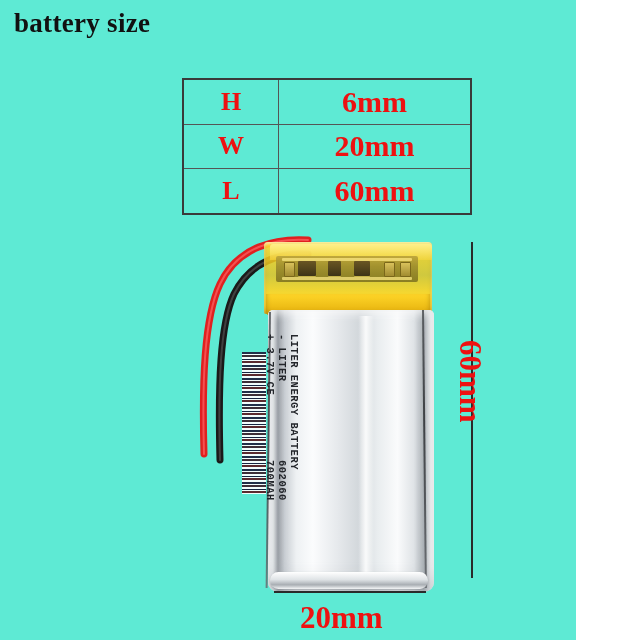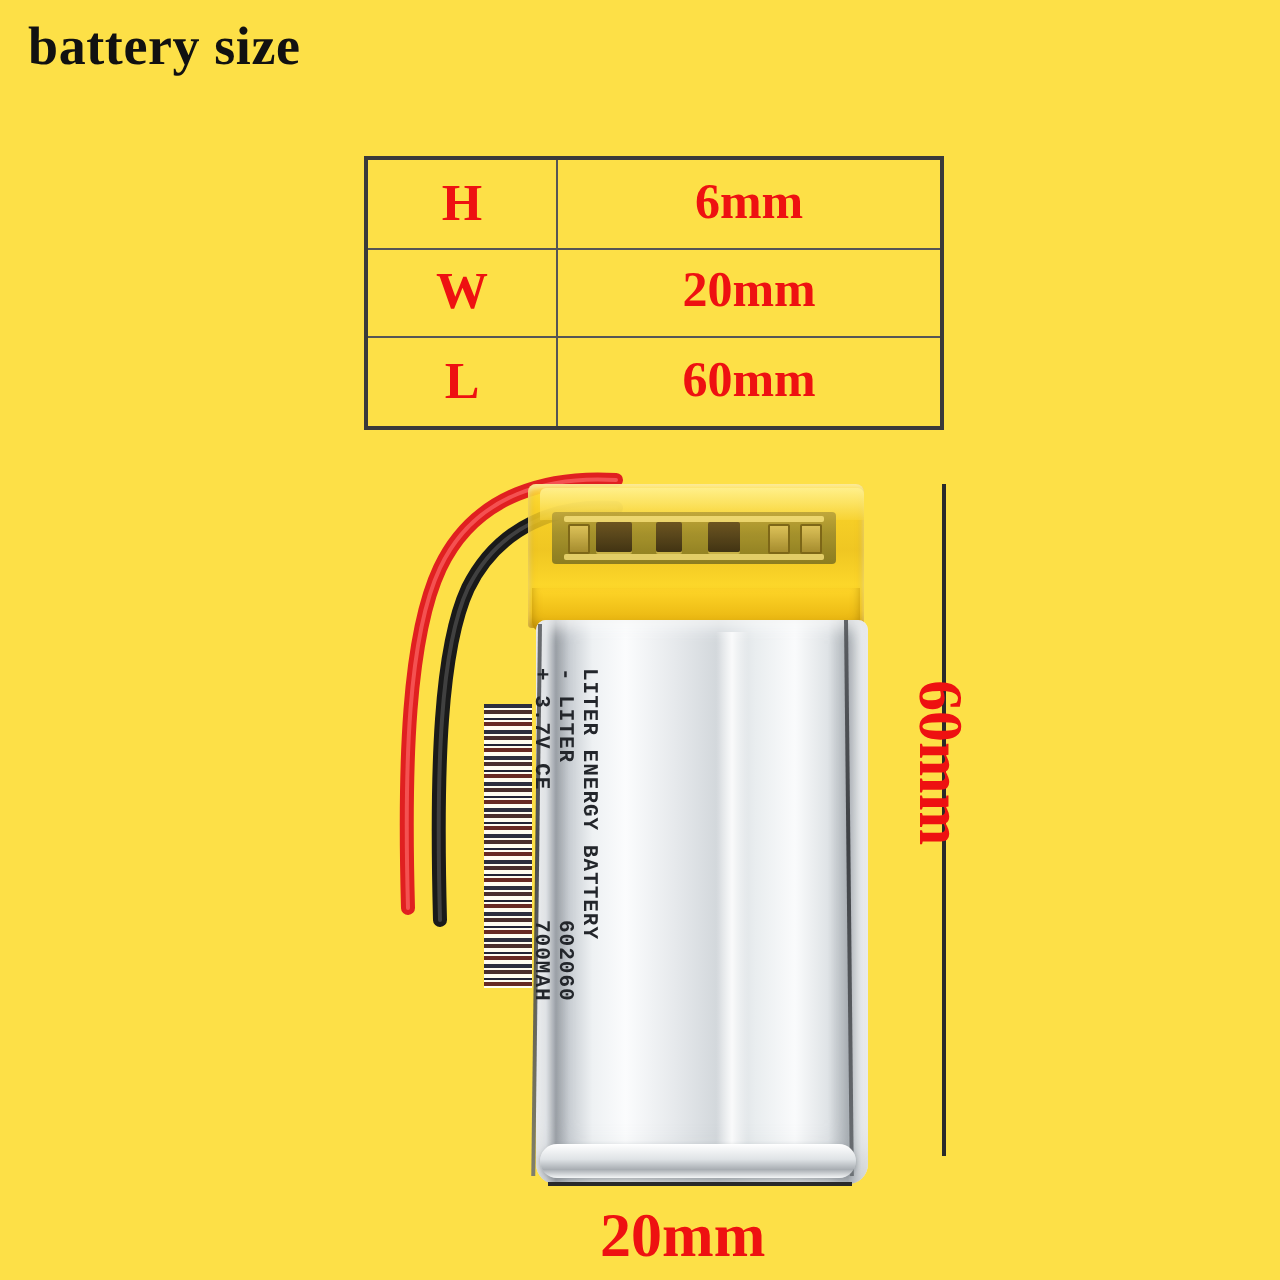--- a/index.html
+++ b/index.html
@@ -2,23 +2,23 @@
 <html><head>
 <meta charset="utf-8">
 <style>
   html, body {
     margin: 0;
     padding: 0;
     background: #ffffff;
   }
   #page {
     position: relative;
-    width: 640px;
+    width: 576px;
     height: 640px;
-    background: #fde047;
+    background: #5eead4;
     overflow: hidden;
     font-family: "Liberation Serif", serif;
   }
 
   
   #title {
     position: absolute;
     left: 14px;
     top: 8px;
     font-family: "Liberation Serif", serif;
@@ -48,21 +48,21 @@
     font-weight: bold;
     color: #ee1111;
     padding: 0;
   }
   #spec-table td.key {
     width: 33%;
     font-size: 26px;
   }
   #spec-table td.val {
     width: 67%;
-    font-size: 25px;
+    font-size: 30px;
   }
 
   
   #battery {
     position: absolute;
     left: 262px;
     top: 236px;
     width: 172px;
     height: 356px;
   }

